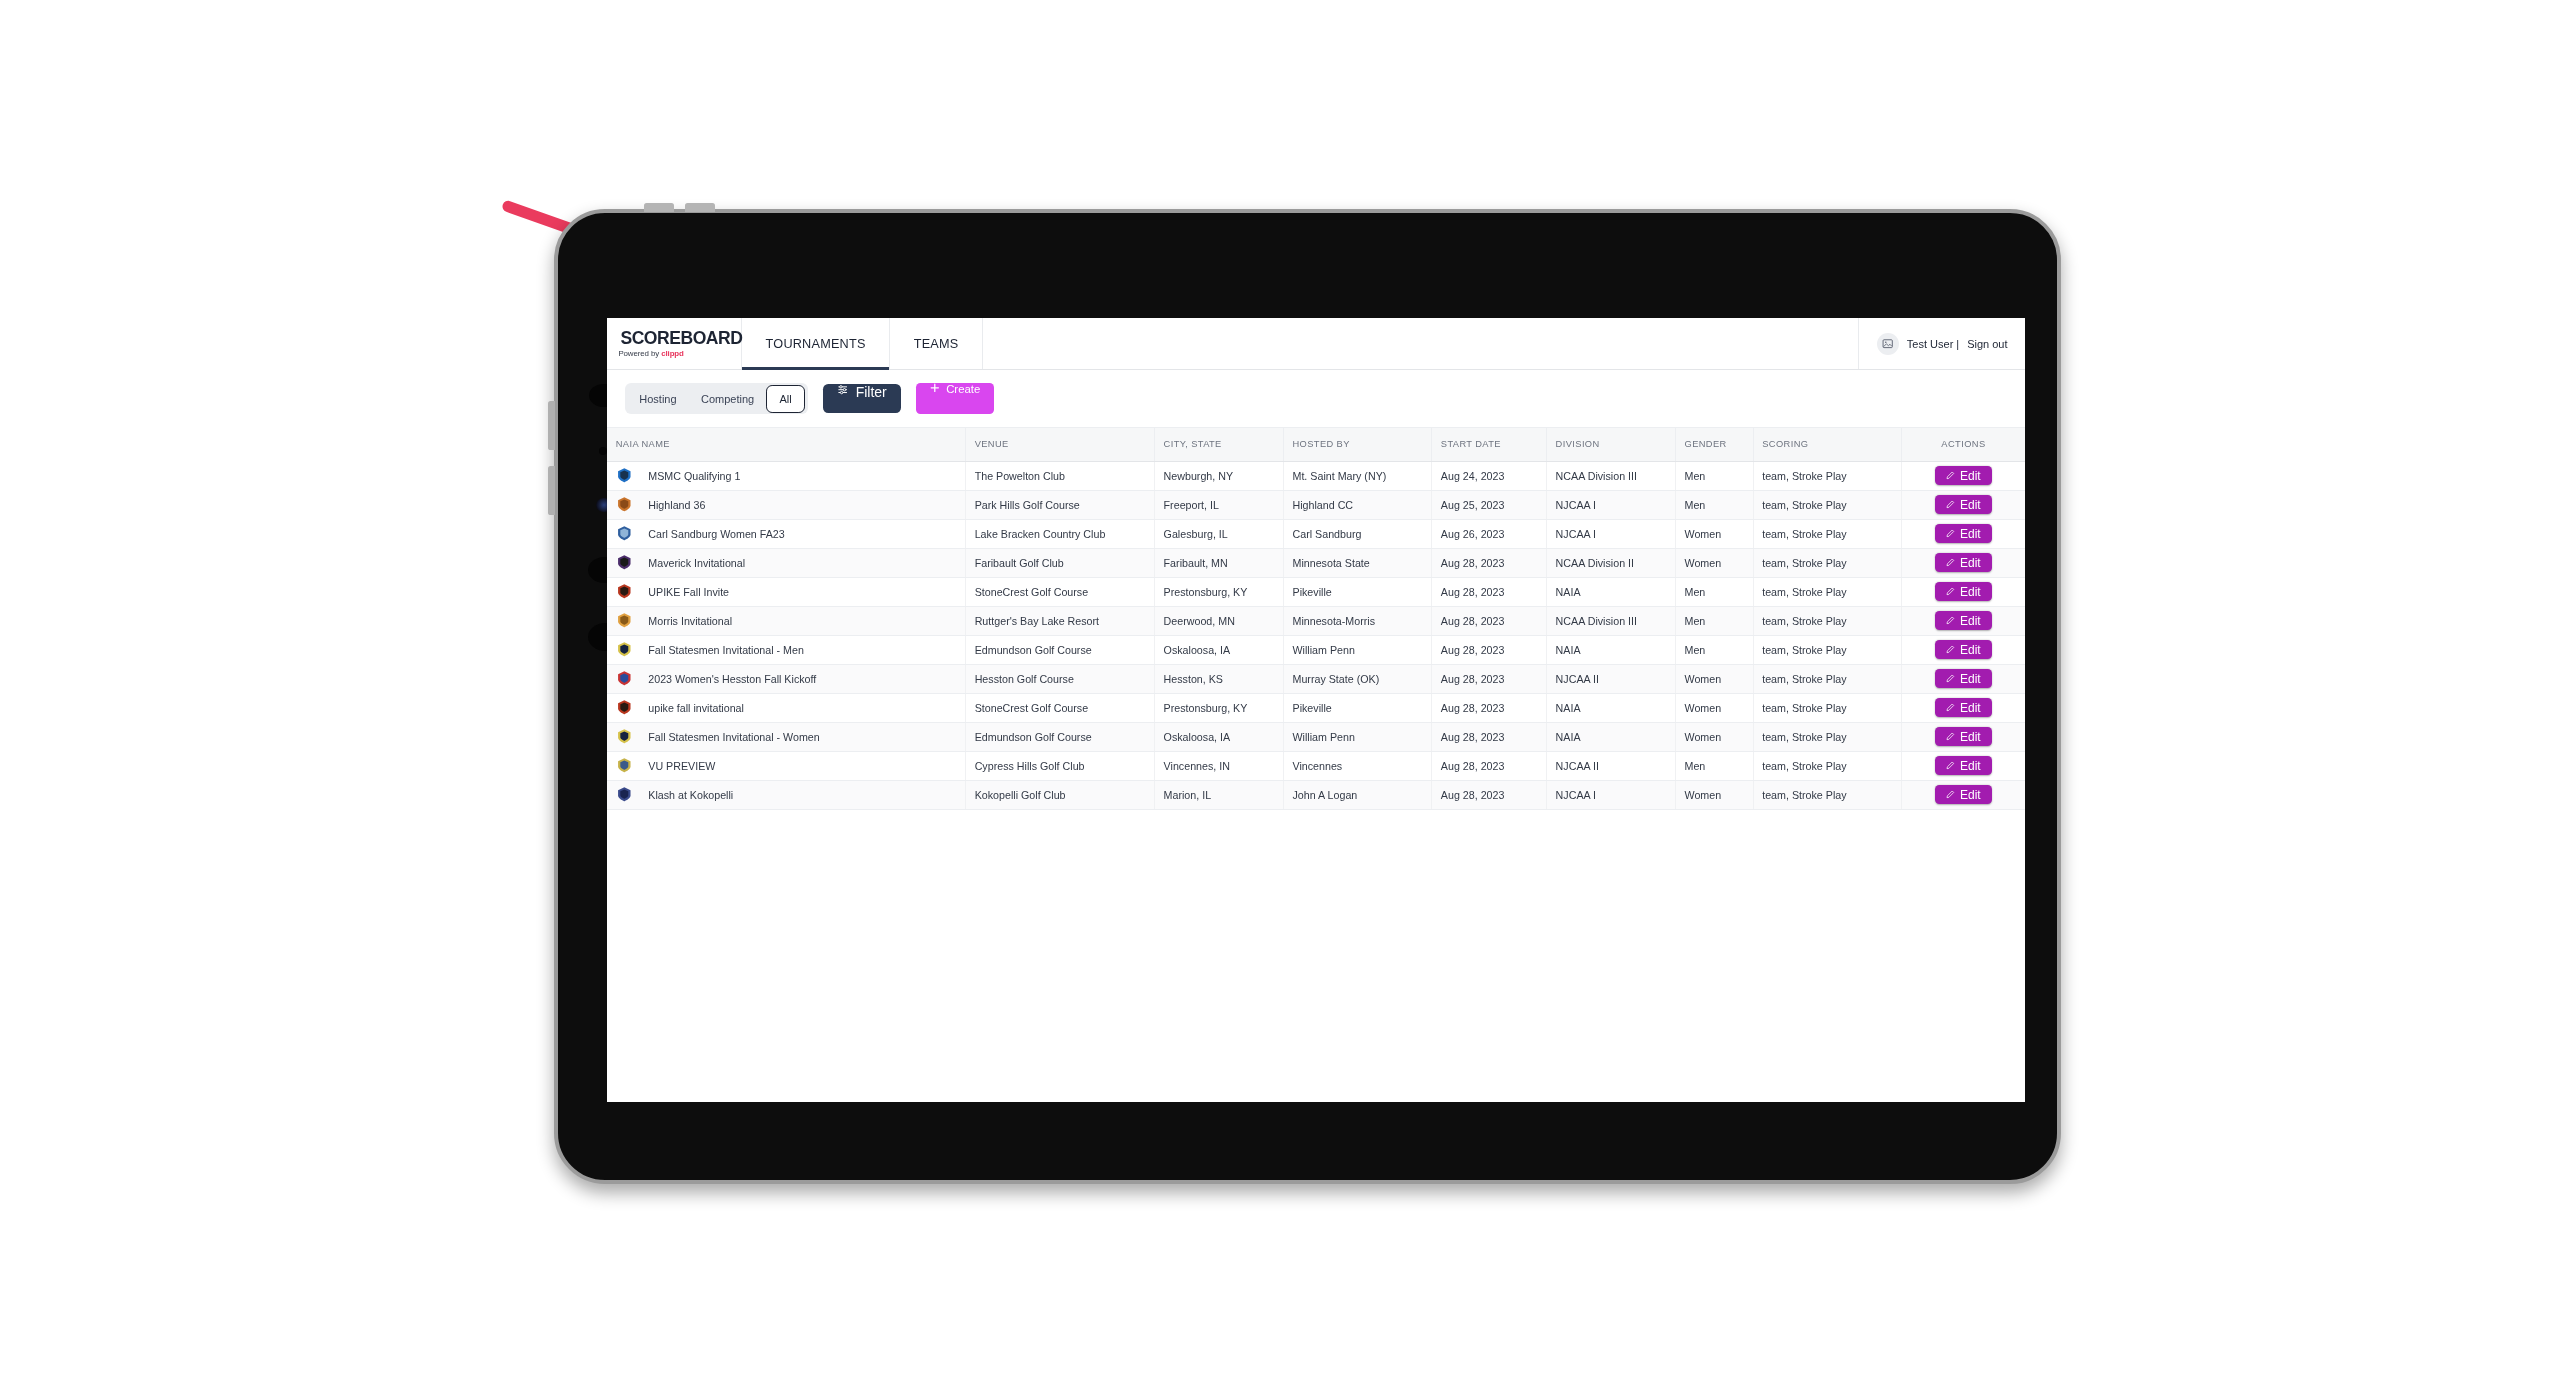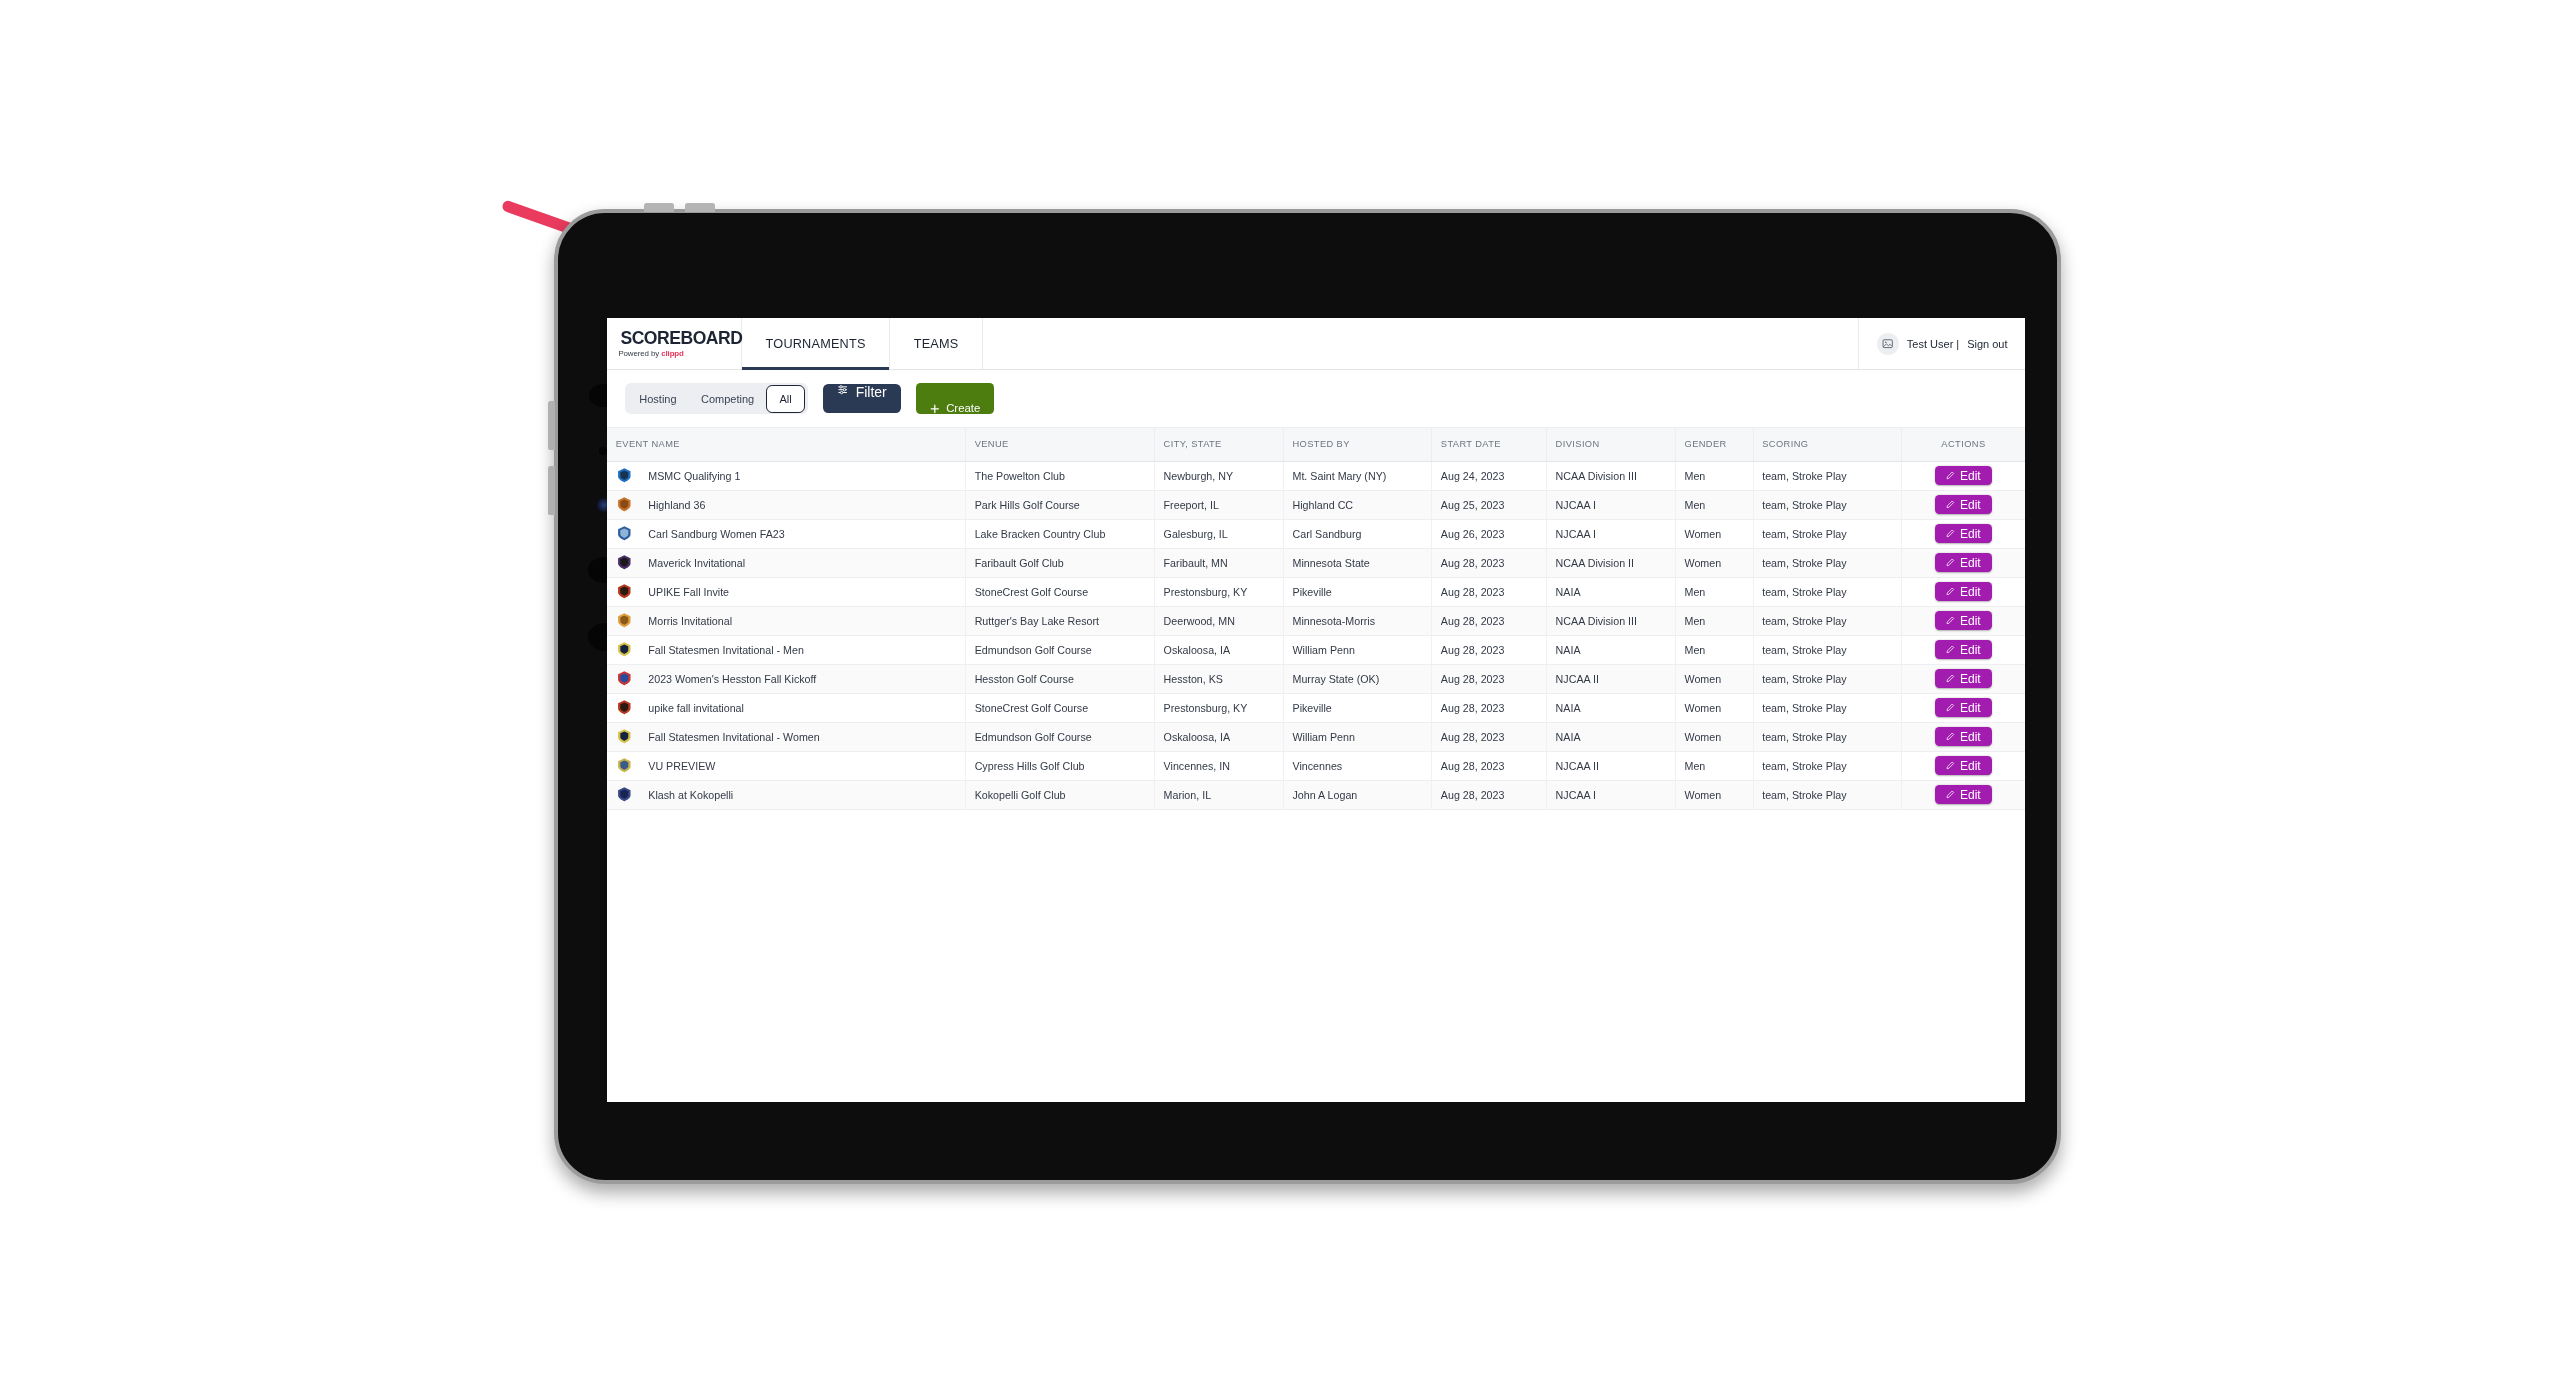--- a/index.html
+++ b/index.html
@@ -119,22 +119,22 @@
     padding: 0 14px; font-size: 14px; cursor: pointer;
   }
   #search-wrap { flex: 1; display: flex; justify-content: center; }
   #search-input {
     width: 674px; height: 30px; border: 0.9px solid #d6d9de; border-radius: 3.5px;
     padding: 0 10.5px; font-size: 11px; color: #1d2433;
     font-family: "Liberation Sans", sans-serif; outline: none; background: #fff;
   }
   #search-input::placeholder { color: #a6abb4; }
   #create-btn {
-    display: flex; align-items: flex-end; gap: 6.1px; height: 31px;
-    background: #4d7c0f; color: #fff; border-radius: 4.4px;
+    display: flex; align-items: flex-start; gap: 6.1px; height: 31px;
+    background: #d946ef; color: #fff; border-radius: 4.4px;
     padding: 0 14px; font-size: 11.4px; cursor: pointer; border: none;
     font-family: "Liberation Sans", sans-serif;
   }
 
   
   #table { width: 100%; border-collapse: collapse; table-layout: fixed; }
   #table th {
     background: #f6f7f8; text-align: left; font-weight: 400;
     font-size: 9.3px; color: #6d737f; letter-spacing: 0.4px;
     padding: 11.4px 8.7px; border-bottom: 0.9px solid #e3e5e8;
@@ -257,21 +257,21 @@
             <col class="c-city">
             <col class="c-host">
           <col class="c-date">
             <col class="c-div">
             <col class="c-gender">
             <col class="c-score">
             <col class="c-act">
         </colgroup>
         <thead>
           <tr>
-            <th>EVENT NAME</th>
+            <th>NAIA NAME</th>
             <th>VENUE</th>
             <th>CITY, STATE</th>
             <th>HOSTED BY</th>
             <th>START DATE</th>
             <th>DIVISION</th>
             <th>GENDER</th>
             <th>SCORING</th>
             <th>ACTIONS</th>
           </tr>
         </thead>

